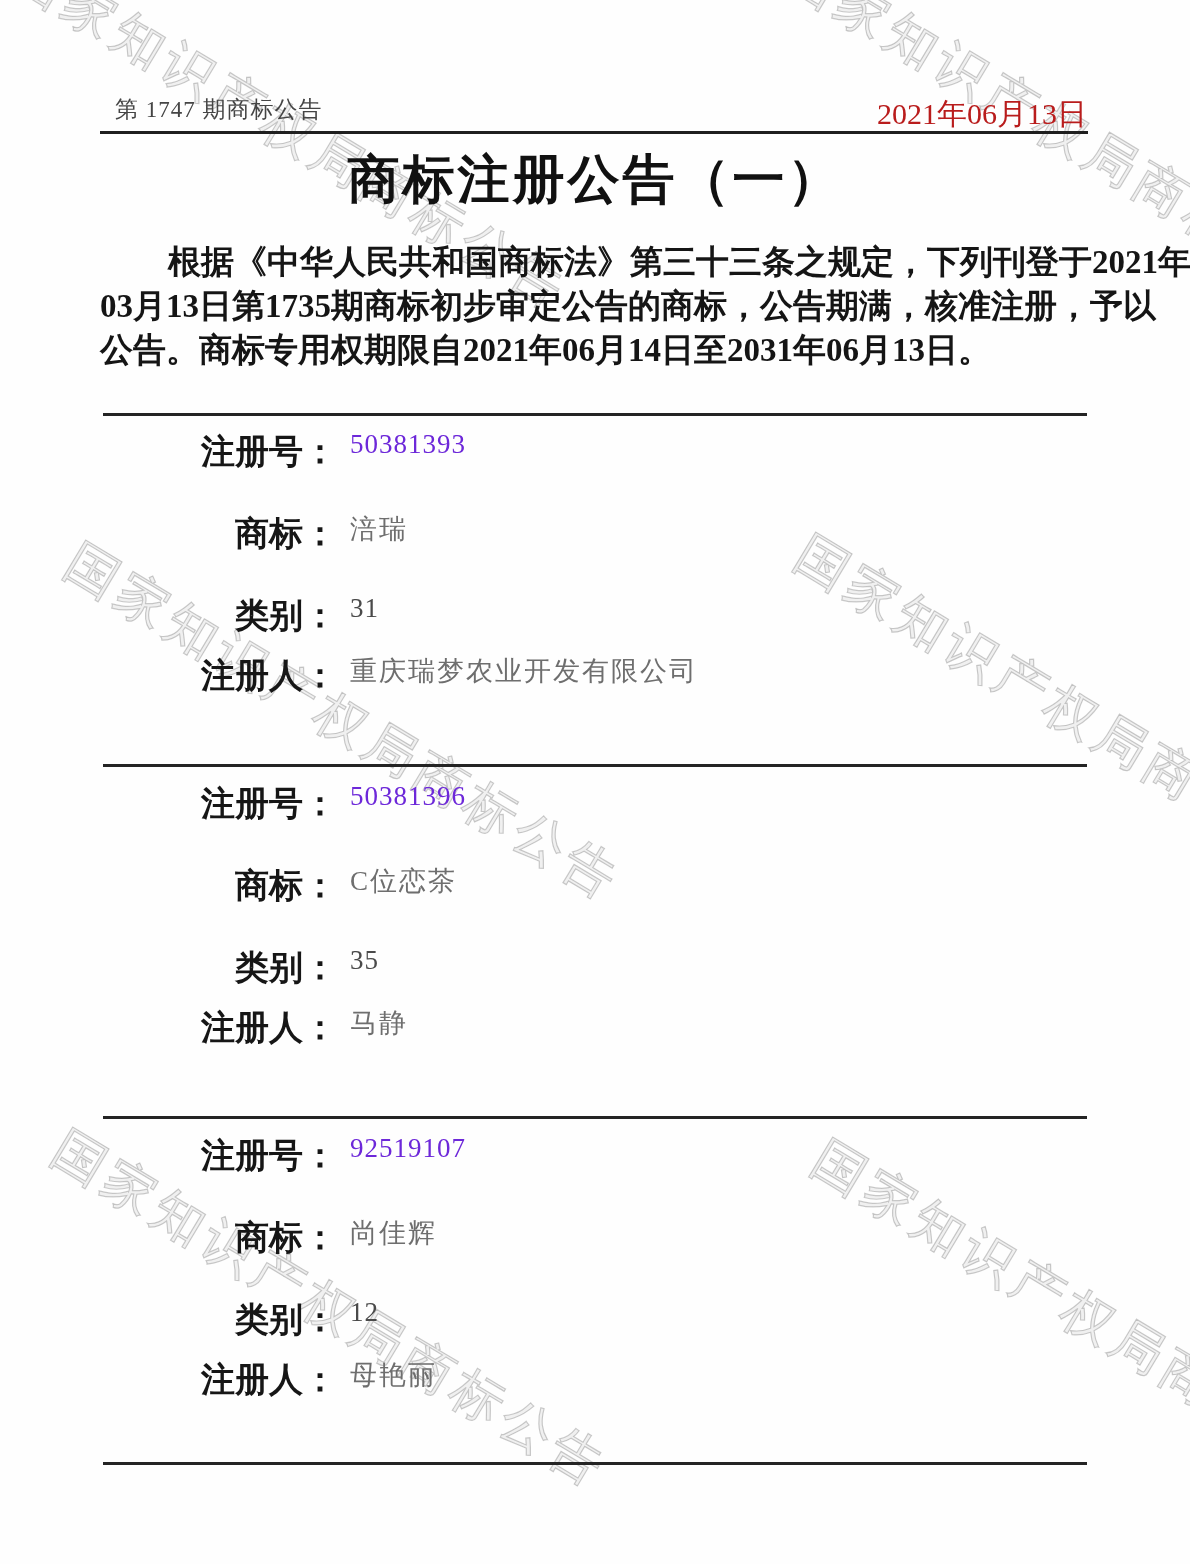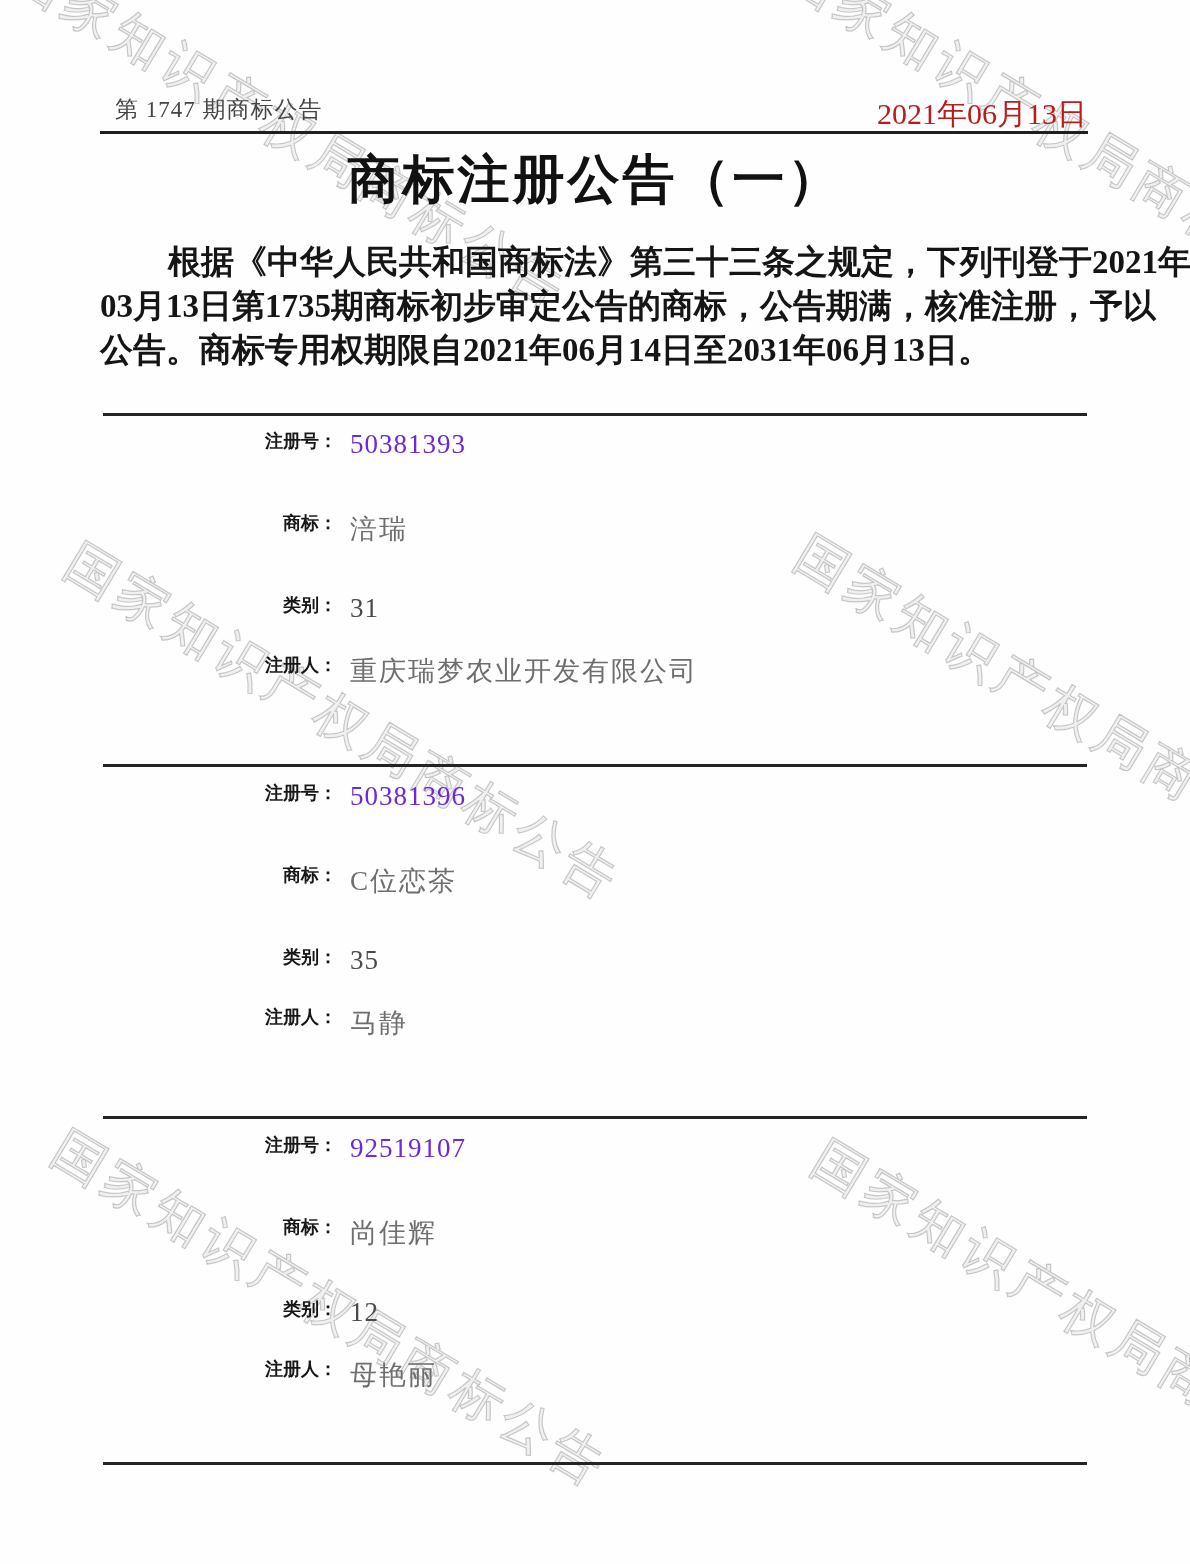--- a/index.html
+++ b/index.html
@@ -80,21 +80,21 @@
   .rec2{top:765px;}
   .rec3{top:1117px;}
   .row{position:absolute;left:0;width:100%;height:34px;}
   .row-1{top:16px;}
   .row-2{top:98px;}
   .row-3{top:180px;}
   .row-4{top:240px;}
   .lbl{
     position:absolute;left:0;top:0;width:237px;
     text-align:right;
-    font-size:18px;font-weight:700;color:#161616;
+    font-size:34px;font-weight:700;color:#161616;
   }
   .val{
     position:absolute;left:250px;top:0;
     font-size:27px;font-weight:400;
   }
   .val-num{color:#6d28d9;letter-spacing:1px;}
   .val-cat{color:#4a4a4a;letter-spacing:1px;}
   .val-text{color:#6e6e6e;letter-spacing:2px;}
 </style>
 </head>

